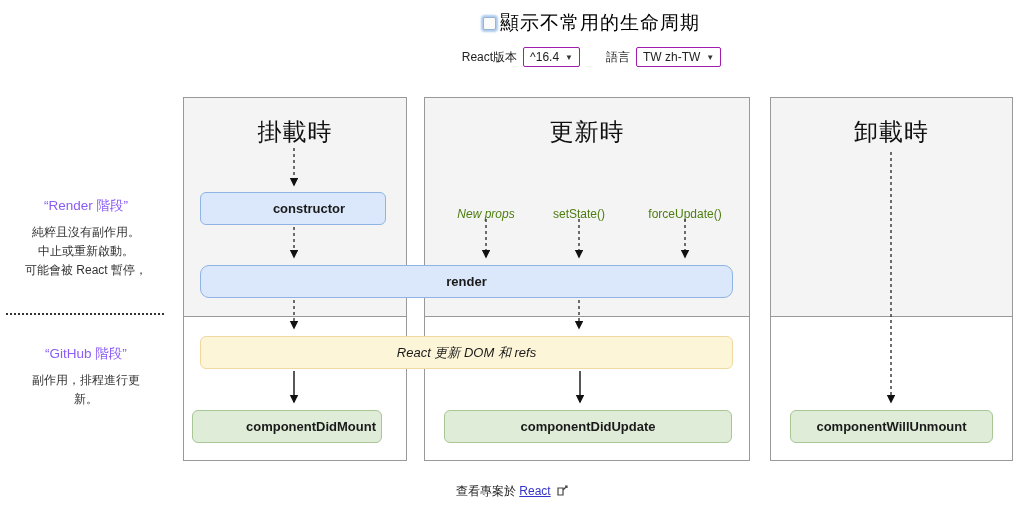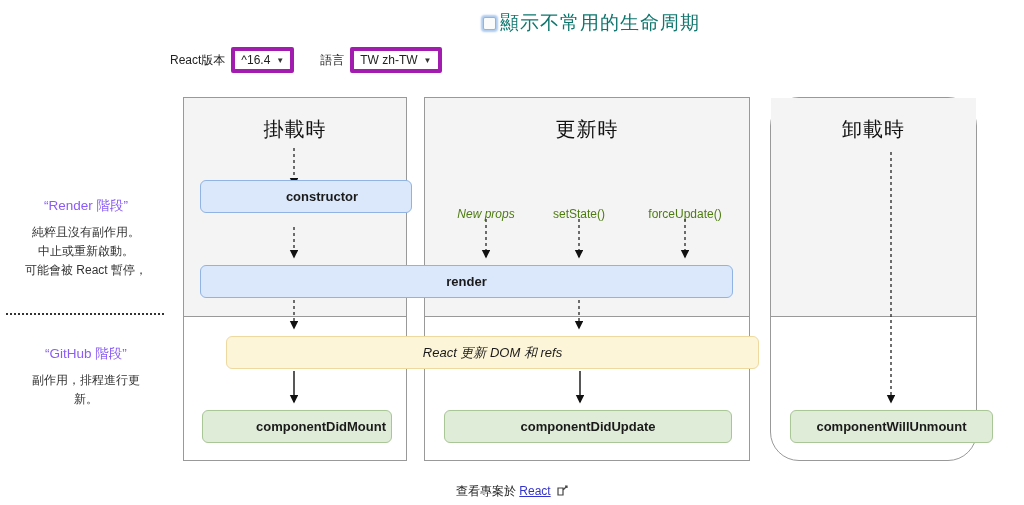--- a/index.html
+++ b/index.html
@@ -12,56 +12,56 @@
   }
   *{margin:0;padding:0;box-sizing:border-box;}
   html,body{background:#fff;}
   body{font-family:"Liberation Sans","DejaVu Sans",sans-serif;color:var(--ink);}
   .page{position:relative;width:1024px;height:505px;overflow:hidden;background:#fff;}
 
   
   .title-row{position:absolute;left:170px;top:10px;width:843px;display:flex;justify-content:center;align-items:center;gap:4px;}
   .checkbox{width:13px;height:13px;background:#fbfbfb;border:1px solid #9ab4cf;border-radius:2px;
     box-shadow:0 0 2px 2px #aecbee;display:inline-block;cursor:pointer;}
-  .page-title{font-size:19px;font-weight:400;color:#0f766e;letter-spacing:1px;text-align:center;}
+  .page-title{font-size:19px;font-weight:400;color:#000000;letter-spacing:1px;text-align:center;}
 
   
-  .controls-row{position:absolute;left:170px;top:47px;width:843px;display:flex;align-items:center;gap:6px;font-size:12px;}
+  .controls-row{position:absolute;left:170px;top:47px;width:843px;display:flex;justify-content:center;align-items:center;gap:6px;font-size:12px;}
   .ctrl-label{color:#222;}
-  .select{display:inline-flex;align-items:center;gap:6px;border:4px solid #a21caf;border-radius:2px;
+  .select{display:inline-flex;align-items:center;gap:6px;border:1px solid #a21caf;border-radius:2px;
     background:#fff;padding:2px 6px;font-size:12px;cursor:pointer;min-height:19px;}
   .select .arrow{font-size:8px;color:#333;}
   .gap{width:14px;}
 
   
   .sidebar{position:absolute;left:0;top:97px;width:172px;text-align:center;font-size:12px;color:#333;}
   .phase-title{font-size:13.5px;color:#8b5cf6;margin-bottom:8px;}
   .phase-desc span{display:block;line-height:19px;}
   .sb-render{position:absolute;top:100px;left:0;width:172px;}
   .sb-sep{position:absolute;top:216px;left:6px;width:158px;border-top:2px dotted #333;}
   .sb-commit{position:absolute;top:248px;left:0;width:172px;}
 
   
   .panel{position:absolute;top:97px;height:364px;border:1px solid var(--panel-border);background:#fff;}
   .panel .phase-top{height:219px;background:var(--render-bg);border-bottom:1px solid var(--panel-border);}
-  .panel-header{text-align:center;font-size:20px;color:#111;padding-top:18px;letter-spacing:1px;}
+  .panel-header{text-align:center;font-size:24px;color:#111;padding-top:18px;letter-spacing:1px;}
   #panel-mount{left:183px;width:224px;}
   #panel-update{left:424px;width:326px;}
-  #panel-unmount{left:770px;width:207px;border-radius:29px;}
+  #panel-unmount{left:770px;width:243px;}
 
   
   .lbox{position:absolute;height:33px;border-radius:6px;display:flex;align-items:center;justify-content:center;
     font-size:13px;font-weight:bold;color:#1a1a1a;}
   .lbox.blue{background:var(--blue-bg);border:1px solid var(--blue-border);cursor:pointer;}
-  .lbox.yellow{background:var(--yellow-bg);border:1px solid var(--yellow-border);font-weight:normal;font-style:italic;margin-left:26px;}
+  .lbox.yellow{background:var(--yellow-bg);border:1px solid var(--yellow-border);font-weight:normal;font-style:italic;}
   .lbox.green{background:var(--green-bg);border:1px solid var(--green-border);cursor:pointer;}
-  #box-constructor{left:200px;top:180px;width:212px;padding-left:32px;}
-  #box-render{left:200px;top:265px;width:533px;}
+  #box-constructor{left:200px;top:192px;width:186px;padding-left:32px;}
+  #box-render{left:200px;top:265px;width:533px;border-radius:9px;}
   #box-dom{left:200px;top:336px;width:533px;}
-  #box-didmount{left:202px;top:410px;width:190px;padding-left:48px;}
+  #box-didmount{left:192px;top:410px;width:190px;padding-left:48px;}
   #box-didupdate{left:444px;top:410px;width:288px;}
   #box-willunmount{left:790px;top:410px;width:203px;}
 
   
   .trigger{position:absolute;top:207px;transform:translateX(-50%);font-size:12px;color:#4d7c0f;white-space:nowrap;}
   .trigger.italic{font-style:italic;}
   #trig-newprops{left:486px;}
   #trig-setstate{left:579px;}
   #trig-forceupdate{left:685px;}
 

